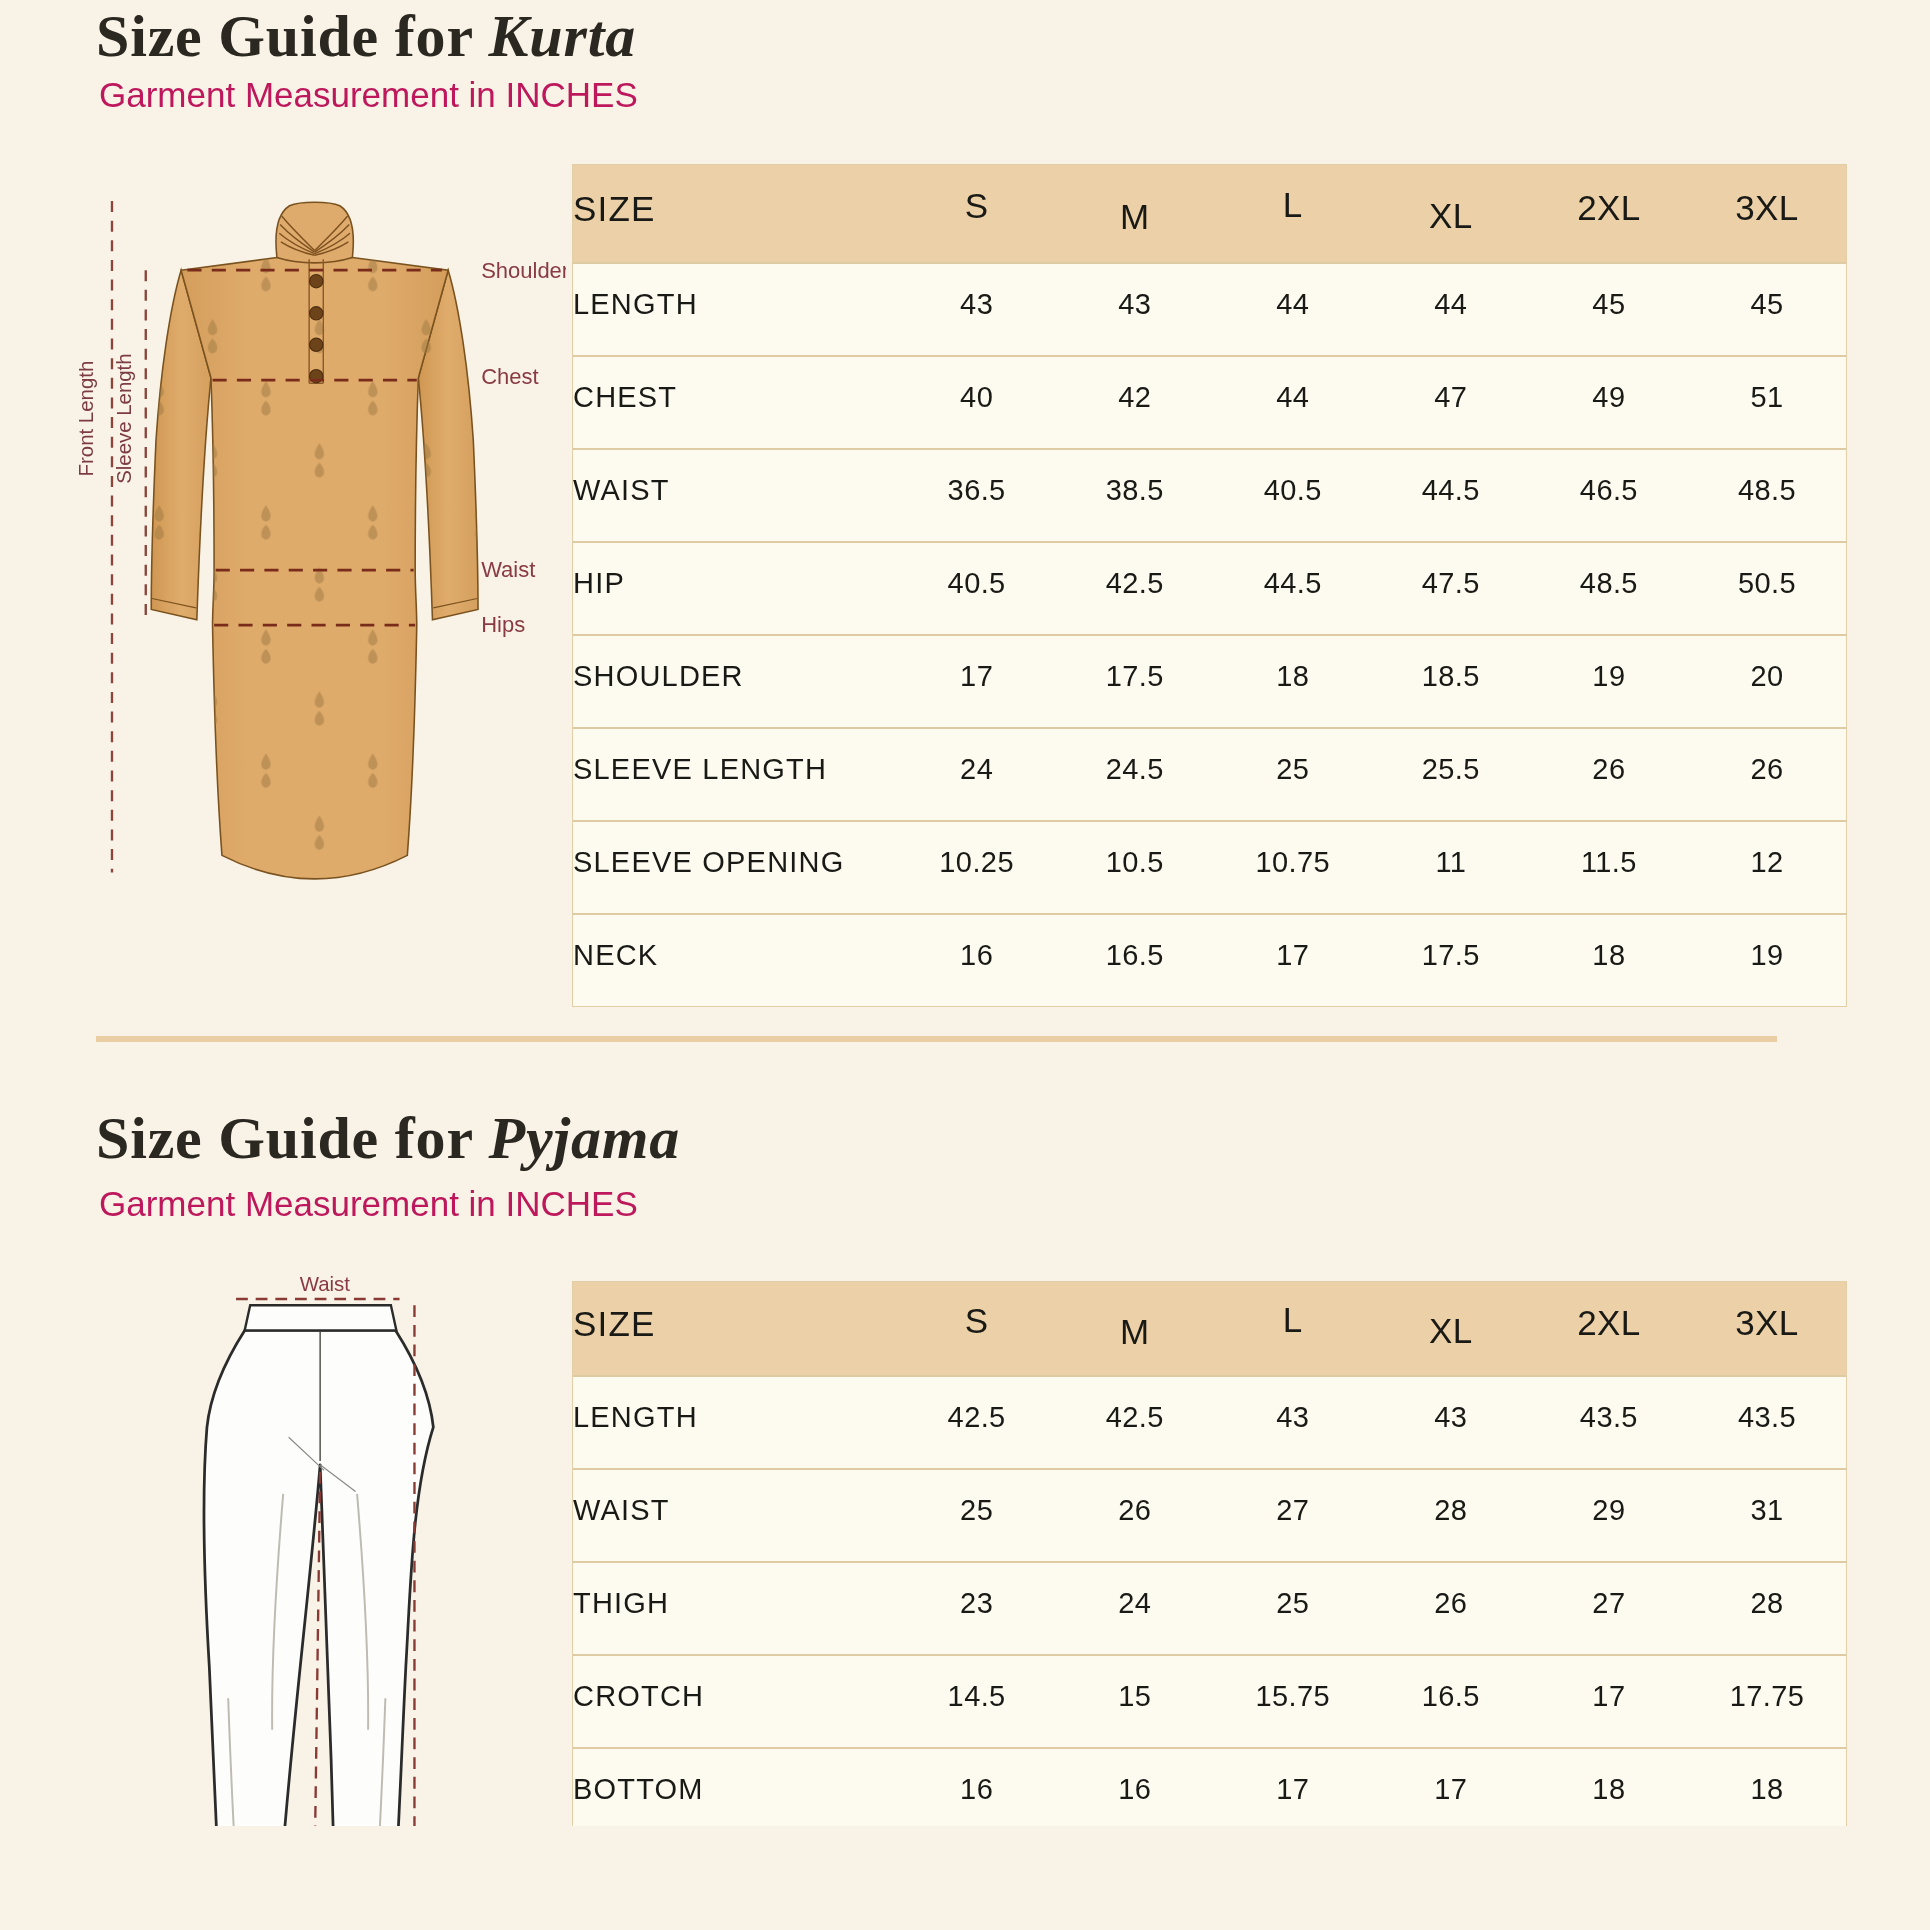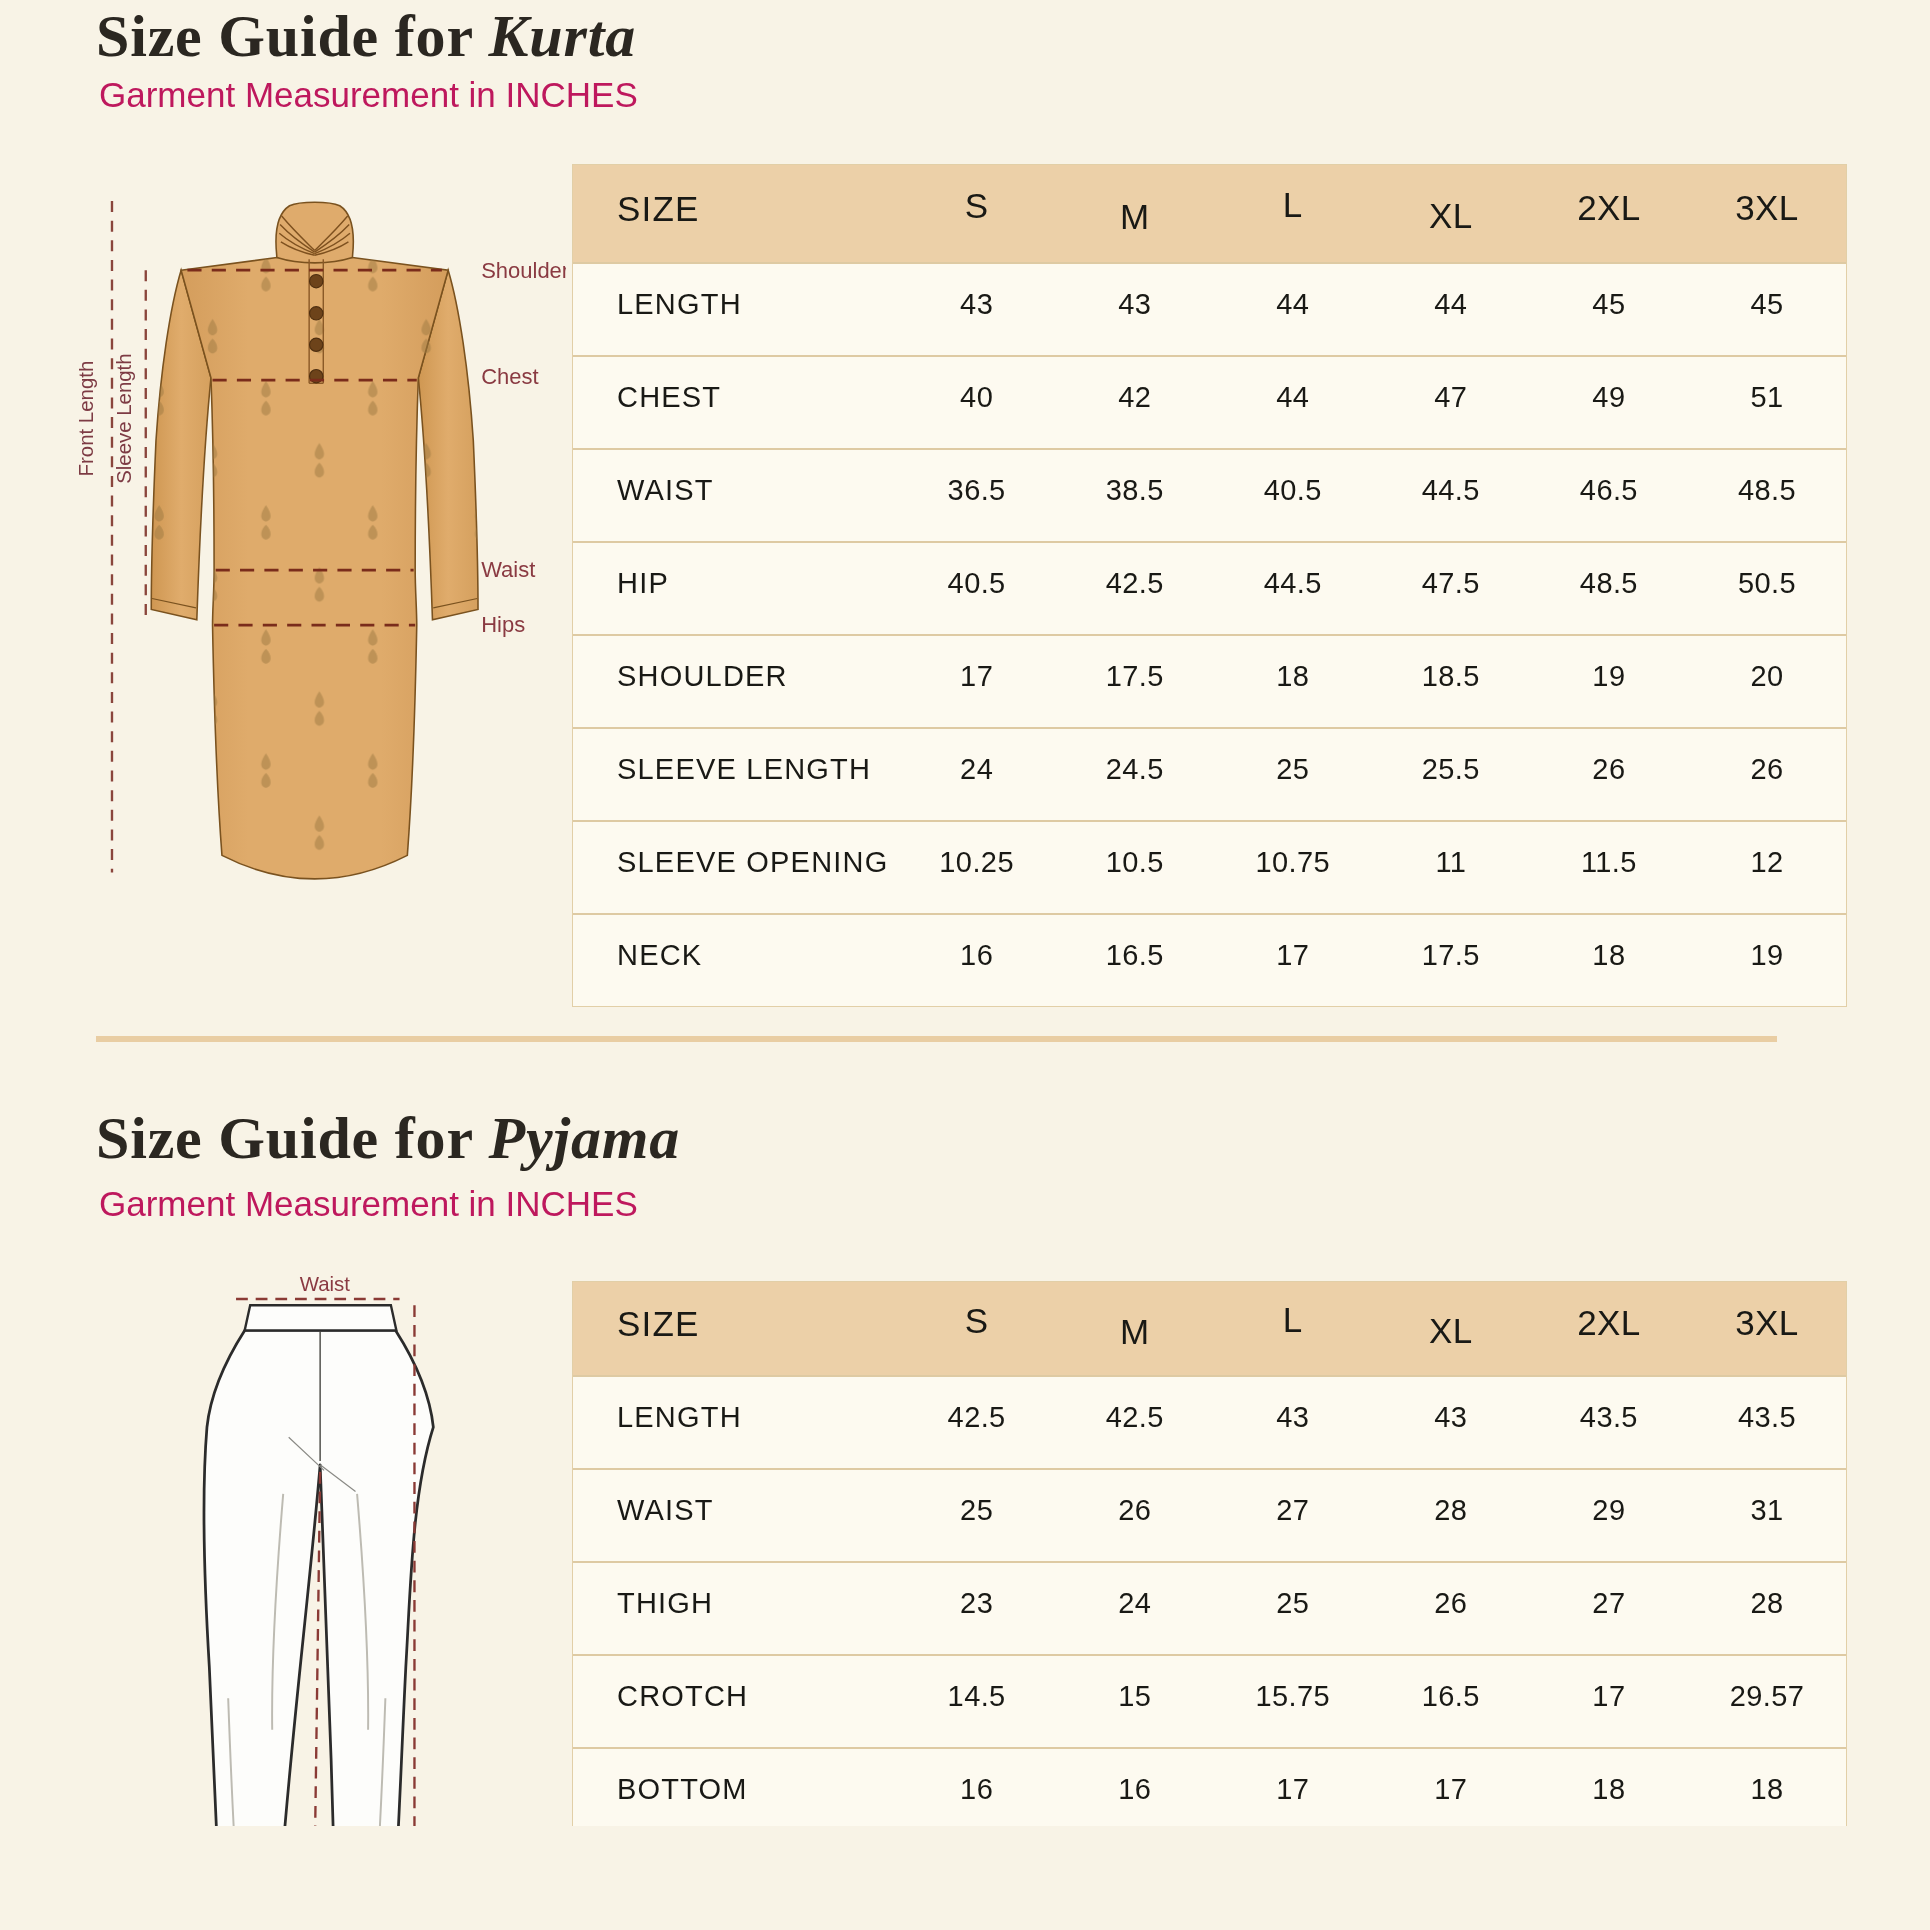--- a/index.html
+++ b/index.html
@@ -25,21 +25,21 @@
               border:1.6px solid #e2cfa7;box-sizing:border-box;color:#191915;}
   .kurta-table{top:164px;}
   .pyjama-table{top:1281px;}
   .thead{background:#ecd0a8;display:grid;grid-template-columns:25.5% repeat(6,1fr);
          align-items:center;font-size:35px;}
   .kurta-table .thead{height:97px;}
   .pyjama-table .thead{height:93px;}
   .tr{height:91px;display:grid;grid-template-columns:25.5% repeat(6,1fr);
       align-items:center;border-top:2.4px solid #decaa3;font-size:29px;}
   .td{transform:translateY(-4.7px);}
-  .td.label{padding-left:44px;letter-spacing:1.2px;white-space:nowrap;}
+  .td.label{letter-spacing:1.2px;white-space:nowrap;}
   .td.value{text-align:center;letter-spacing:0.4px;}
   
   .thead .td:nth-child(2){transform:translateY(-7.9px);}
   .thead .td:nth-child(3){transform:translateY(3.1px);}
   .thead .td:nth-child(4){transform:translateY(-9.4px);}
   .thead .td:nth-child(5){transform:translateY(1.6px);}
   .thead .td:nth-child(6){transform:translateY(-6.3px);}
   .thead .td:nth-child(7){transform:translateY(-6.3px);}
 </style>
 </head>
@@ -303,21 +303,21 @@
         <div class="td value">27</div>
         <div class="td value">28</div>
       </div>
       <div class="tr">
         <div class="td label">CROTCH</div>
         <div class="td value">14.5</div>
         <div class="td value">15</div>
         <div class="td value">15.75</div>
         <div class="td value">16.5</div>
         <div class="td value">17</div>
-        <div class="td value">29.57</div>
+        <div class="td value">17.75</div>
       </div>
       <div class="tr">
         <div class="td label">BOTTOM</div>
         <div class="td value">16</div>
         <div class="td value">16</div>
         <div class="td value">17</div>
         <div class="td value">17</div>
         <div class="td value">18</div>
         <div class="td value">18</div>
       </div>

